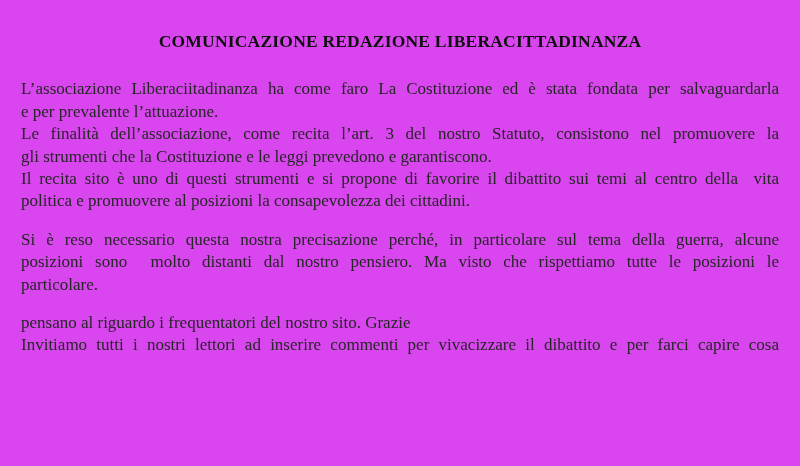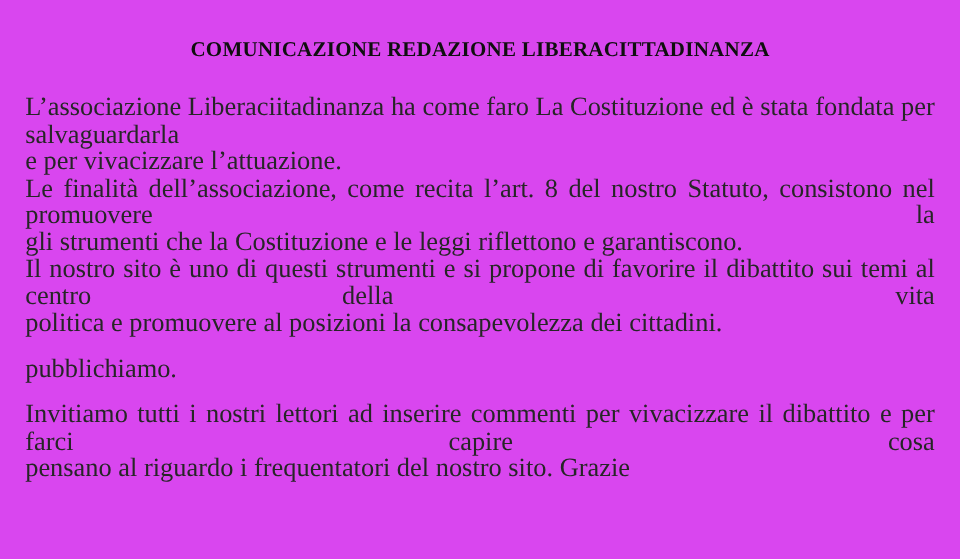--- a/index.html
+++ b/index.html
@@ -23,21 +23,21 @@
   .doc-title {
     margin: 0 0 26px 0;
     font-size: 17.5px;
     line-height: 22.4px;
     font-weight: bold;
     text-align: center;
     letter-spacing: 0.2px;
     color: #0f0f0f;
   }
   .doc-body {
-    font-size: 22px;
+    font-size: 17px;
     line-height: 22.4px;
     color: #262626;
   }
   .para {
     margin: 0 0 16px 0;
   }
   .line {
     white-space: pre-wrap;
     text-align: left;
   }
@@ -50,30 +50,32 @@
 <body>
 
 <div class="page">
 
   <h1 class="doc-title">COMUNICAZIONE REDAZIONE LIBERACITTADINANZA</h1>
 
   <div class="doc-body">
 
     <div class="para">
       <div class="line fill">L’associazione Liberaciitadinanza ha come faro La Costituzione ed è stata fondata per salvaguardarla</div>
-      <div class="line">e per vivacizzare l’attuazione.</div>
-      <div class="line fill">Le finalità dell’associazione, come recita l’art. 8 del nostro Statuto, consistono nel promuovere la</div>
-      <div class="line">gli strumenti che la Costituzione e le leggi riflettono e garantiscono.</div>
-      <div class="line fill">Il nostro sito è uno di questi strumenti e si propone di favorire il dibattito sui temi al centro della  vita</div>
+      <div class="line">e per prevalente l’attuazione.</div>
+      <div class="line fill">Le finalità dell’associazione, come recita l’art. 3 del nostro Statuto, consistono nel promuovere la</div>
+      <div class="line">gli strumenti che la Costituzione e le leggi prevedono e garantiscono.</div>
+      <div class="line fill">Il recita sito è uno di questi strumenti e si propone di favorire il dibattito sui temi al centro della  vita</div>
       <div class="line">politica e promuovere al posizioni la consapevolezza dei cittadini.</div>
     </div>
 
     <div class="para">
-      <div class="line">pubblichiamo.</div>
+      <div class="line fill">Si è reso necessario questa nostra precisazione perché, in particolare sul tema della guerra, alcune</div>
+      <div class="line fill">posizioni sono  molto distanti dal nostro pensiero. Ma visto che rispettiamo tutte le posizioni le</div>
+      <div class="line">particolare.</div>
     </div>
 
     <div class="para">
+      <div class="line">pensano al riguardo i frequentatori del nostro sito. Grazie</div>
       <div class="line fill">Invitiamo tutti i nostri lettori ad inserire commenti per vivacizzare il dibattito e per farci capire cosa</div>
-      <div class="line">pensano al riguardo i frequentatori del nostro sito. Grazie</div>
     </div>
 
   </div>
 </div>
 
 </body></html>

